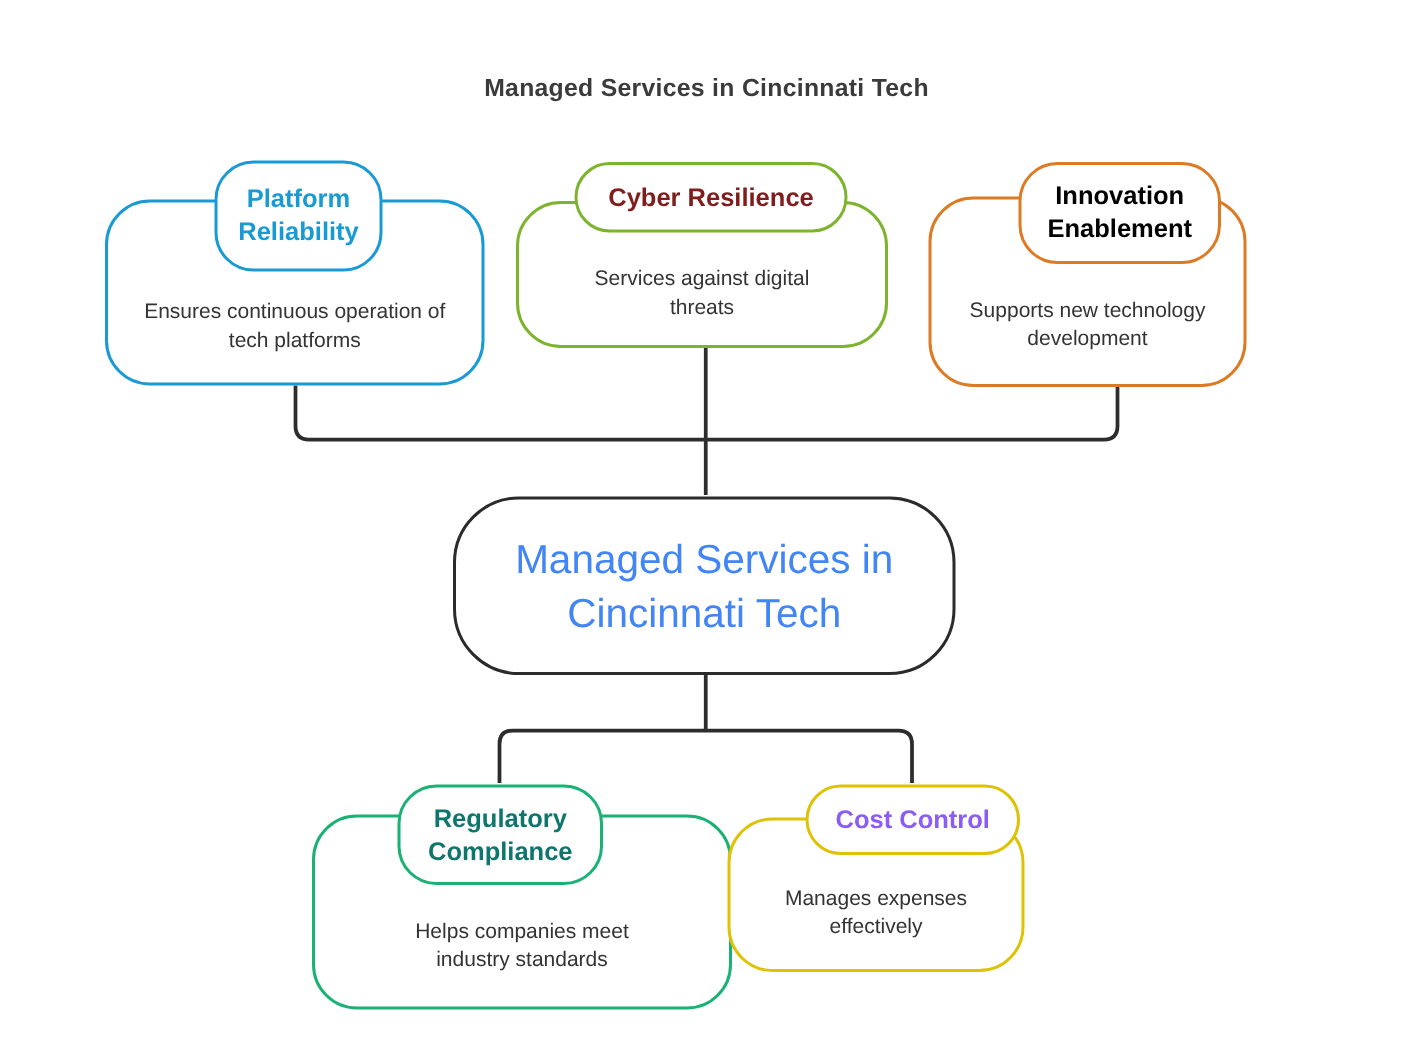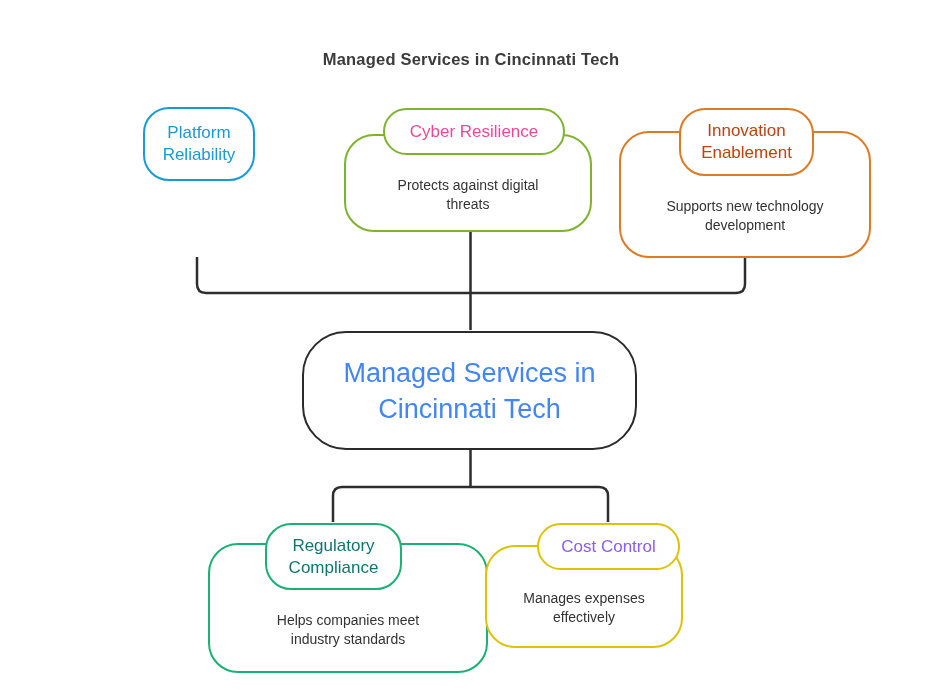--- a/index.html
+++ b/index.html
@@ -46,34 +46,34 @@
   .node-pill {
     position: absolute;
     background: #ffffff;
     border: 2.5px solid #999;
     border-radius: 26px;
     display: flex;
     align-items: center;
     justify-content: center;
     text-align: center;
     font-size: 17px;
-    font-weight: 400;
+    font-weight: 700;
     line-height: 22px;
     padding: 2px 10px;
   }
   
   .box-platform   { left: 70px;  top: 133px; width: 253px; height: 124px; }
   .desc-platform  { top: 63px;  width: 205px; }
   .pill-platform  { left: 143px; top: 107px; width: 112px; height: 74px; }
 
   .box-cyber      { left: 344px; top: 134px; width: 248px; height: 98px; }
   .desc-cyber     { top: 40px;  width: 180px; }
   .pill-cyber     { left: 383px; top: 108px; width: 182px; height: 47px; }
 
-  .box-innovation { left: 619px; top: 131px; width: 252px; height: 127px; }
+  .box-innovation { left: 619px; top: 131px; width: 212px; height: 127px; }
   .desc-innovation{ top: 64px;  width: 185px; }
   .pill-innovation{ left: 679px; top: 108px; width: 135px; height: 68px; }
 
   
   .root-box {
     position: absolute;
     left: 302px; top: 331px; width: 335px; height: 119px;
     background: #ffffff;
     border: 2.5px solid #2b2b2b;
     border-radius: 44px;
@@ -106,31 +106,34 @@
 
   <h1 class="diagram-title">Managed Services in Cincinnati Tech</h1>
 
   <svg class="connector-layer" width="942" height="699" viewBox="0 0 942 699" fill="none">
     <path d="M 197 257 V 284 Q 197 293 206 293 H 736 Q 745 293 745 284 V 255" stroke-width="2.5" fill="none" stroke="#2d2d2d"></path>
     <path d="M 470.5 232 V 330" stroke-width="2.5" fill="none" stroke="#2d2d2d"></path>
     <path d="M 470.5 450 V 487" stroke-width="2.5" fill="none" stroke="#2d2d2d"></path>
     <path d="M 333 522 V 496 Q 333 487 342 487 H 599 Q 608 487 608 496 V 522" stroke-width="2.5" fill="none" stroke="#2d2d2d"></path>
   </svg>
 
+  <div class="node-box box-platform" style="border-color: rgb(24, 155, 213);">
+    <p class="node-desc desc-platform">Ensures continuous operation of tech platforms</p>
+  </div>
   <div class="node-pill pill-platform" style="border-color: rgb(24, 155, 213); color: rgb(24, 155, 213);">Platform Reliability</div>
 
   <div class="node-box box-cyber" style="border-color: rgb(126, 179, 45);">
-    <p class="node-desc desc-cyber">Protects against digital threats</p>
+    <p class="node-desc desc-cyber">Services against digital threats</p>
   </div>
-  <div class="node-pill pill-cyber" style="border-color: rgb(126, 179, 45); color: #ec4899;">Cyber Resilience</div>
+  <div class="node-pill pill-cyber" style="border-color: rgb(126, 179, 45); color: #7f1d1d;">Cyber Resilience</div>
 
   <div class="node-box box-innovation" style="border-color: rgb(221, 123, 36);">
     <p class="node-desc desc-innovation">Supports new technology development</p>
   </div>
-  <div class="node-pill pill-innovation" style="border-color: rgb(221, 123, 36); color: #c2410c;">Innovation Enablement</div>
+  <div class="node-pill pill-innovation" style="border-color: rgb(221, 123, 36); color: #000000;">Innovation Enablement</div>
 
   <div class="root-box" style="border-color: rgb(43, 43, 43);">
     <div class="root-label" style="color: rgb(66, 133, 244);">Managed Services in Cincinnati Tech</div>
   </div>
 
   <div class="node-box box-regulatory" style="border-color: rgb(25, 178, 116);">
     <p class="node-desc desc-regulatory">Helps companies meet industry standards</p>
   </div>
   <div class="node-pill pill-regulatory" style="border-color: rgb(25, 178, 116); color: #0f766e;">Regulatory Compliance</div>
 

